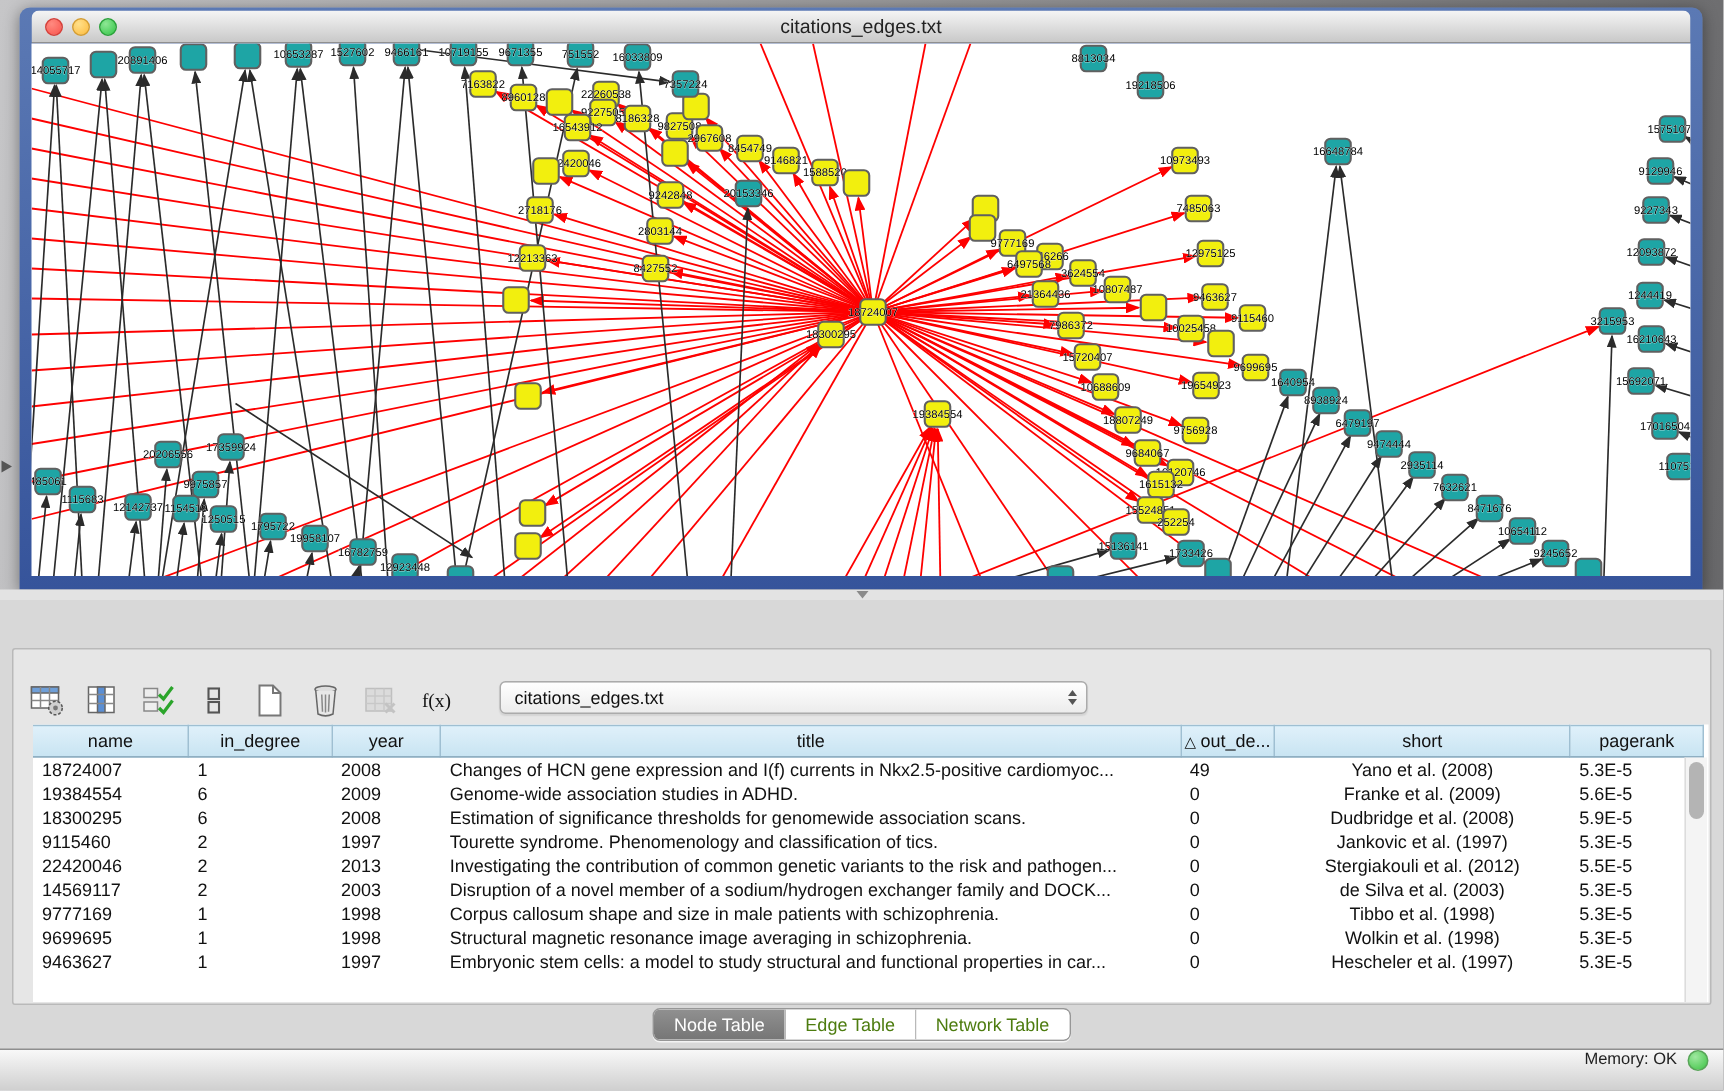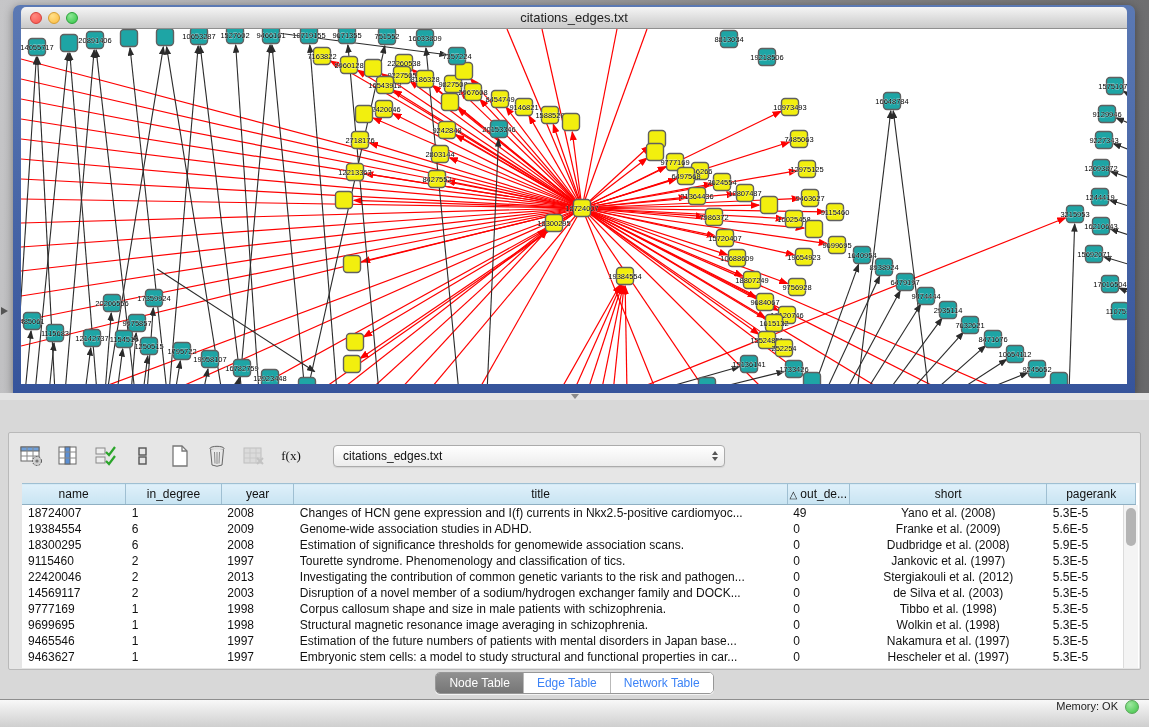--- a/index.html
+++ b/index.html
@@ -30,21 +30,21 @@
   .panel { position:absolute; left:0; top:400px; width:100%; height:327px; background:#d8d8d8; }
   .panel-header { height:22px; background:linear-gradient(#efefef,#dedede); border-bottom:1px solid #b2b2b2;
     display:flex; align-items:center; padding:0 8px; }
   .panel-title { font-size:12px; color:#222; }
   .panel-header .spacer { flex:1; }
   .ph-btn { width:20px; height:18px; display:flex; align-items:center; justify-content:center; cursor:default; }
   .close-x { font-size:17px; font-weight:bold; color:#1b1b1b; line-height:14px; }
 
   .card { position:absolute; left:8px; top:32px; width:1133px; height:238px;
     background:#e6e6e6; border:1px solid #b9b9b9; border-radius:2px; }
-  .toolbar { height:46px; display:flex; align-items:center; padding:0 10px; gap:11px; }
+  .toolbar { height:46px; display:flex; align-items:flex-start; padding:0 10px; gap:11px;margin-top:21px; }
   .tool { width:26px; height:26px; display:flex; align-items:center; justify-content:center; }
   .fx { font-size:13px; color:#111; font-family:"Liberation Serif", serif; }
   .combobox { margin-left:18px; width:392px; height:22px; border:1px solid #ababab; border-radius:4px;
     background:linear-gradient(#ffffff,#ececec); box-shadow:0 1px 1px rgba(0,0,0,.08);
     display:flex; align-items:center; padding:0 6px 0 9px; font-size:12px; color:#111; }
   .combobox .cb-label { flex:1; }
   .cb-arrows { display:flex; flex-direction:column; gap:2px; align-items:center; }
   .cb-arrows span { width:0; height:0; border-left:3.5px solid transparent; border-right:3.5px solid transparent; }
   .cb-up { border-bottom:4px solid #555; }
   .cb-down { border-top:4px solid #555; }
@@ -55,21 +55,21 @@
     border-bottom:1px solid #8fafc2; font-size:12px; font-weight:normal; color:#111; height:21px; text-align:center; }
   td { font-size:12px; color:#111; height:16px; padding:0 6px; white-space:nowrap; overflow:hidden; }
   td.center { text-align:center; }
   .sort-tri { font-size:10px; margin-right:3px; }
   .vscroll { position:absolute; right:1px; top:22px; width:15px; bottom:0; background:#f4f4f4; border-left:1px solid #dcdcdc; }
   .vthumb { position:absolute; left:2px; top:3px; width:10px; height:38px; border-radius:6px; background:#b4b4b4; }
 
   .tabs { position:absolute; left:0; top:272px; width:100%; display:flex; justify-content:center; }
   .seg { display:flex; border:1px solid #979797; border-radius:5px; overflow:hidden; background:#fff;
     height:22px; box-shadow:0 1px 0 rgba(255,255,255,.7); }
-  .seg .tab { border:none; background:#fff; padding:0 13px; font-size:12px; color:#3b82f6; line-height:20px;
+  .seg .tab { border:none; background:#fff; padding:0 13px; font-size:12px; color:#4d7c0f; line-height:20px;
     border-right:1px solid #b9b9b9; font-family:"Liberation Sans", sans-serif; }
   .seg .tab:last-child { border-right:none; }
   .seg .tab.active { background:linear-gradient(#909090,#767676); color:#fff; }
 
   .statusbar { position:absolute; left:0; bottom:0; width:100%; height:28px;
     background:linear-gradient(#f8f8f8,#cfcfcf); border-top:1px solid #8e8e8e;
     display:flex; align-items:flex-start; justify-content:flex-end; padding:0 10px; gap:7px; }
   .mem-label { font-size:11px; color:#222; }
   .mem-dot { width:14px; height:14px; border-radius:50%; background:radial-gradient(circle at 35% 30%,#9fe8a0,#3dc344); border:1px solid #58a558; }
 
@@ -850,29 +850,20 @@
             <tr>
               <td>9699695</td>
               <td>1</td>
               <td>1998</td>
               <td>Structural magnetic resonance image averaging in schizophrenia.</td>
               <td>0</td>
               <td class="center">Wolkin et al. (1998)</td>
               <td>5.3E-5</td>
             </tr>
             <tr>
-              <td>9465546</td>
-              <td>1</td>
-              <td>1997</td>
-              <td>Estimation of the future numbers of patients with mental disorders in Japan base...</td>
-              <td>0</td>
-              <td class="center">Nakamura et al. (1997)</td>
-              <td>5.3E-5</td>
-            </tr>
-            <tr>
               <td>9463627</td>
               <td>1</td>
               <td>1997</td>
               <td>Embryonic stem cells: a model to study structural and functional properties in car...</td>
               <td>0</td>
               <td class="center">Hescheler et al. (1997)</td>
               <td>5.3E-5</td>
             </tr>
           </tbody>
       </table>

